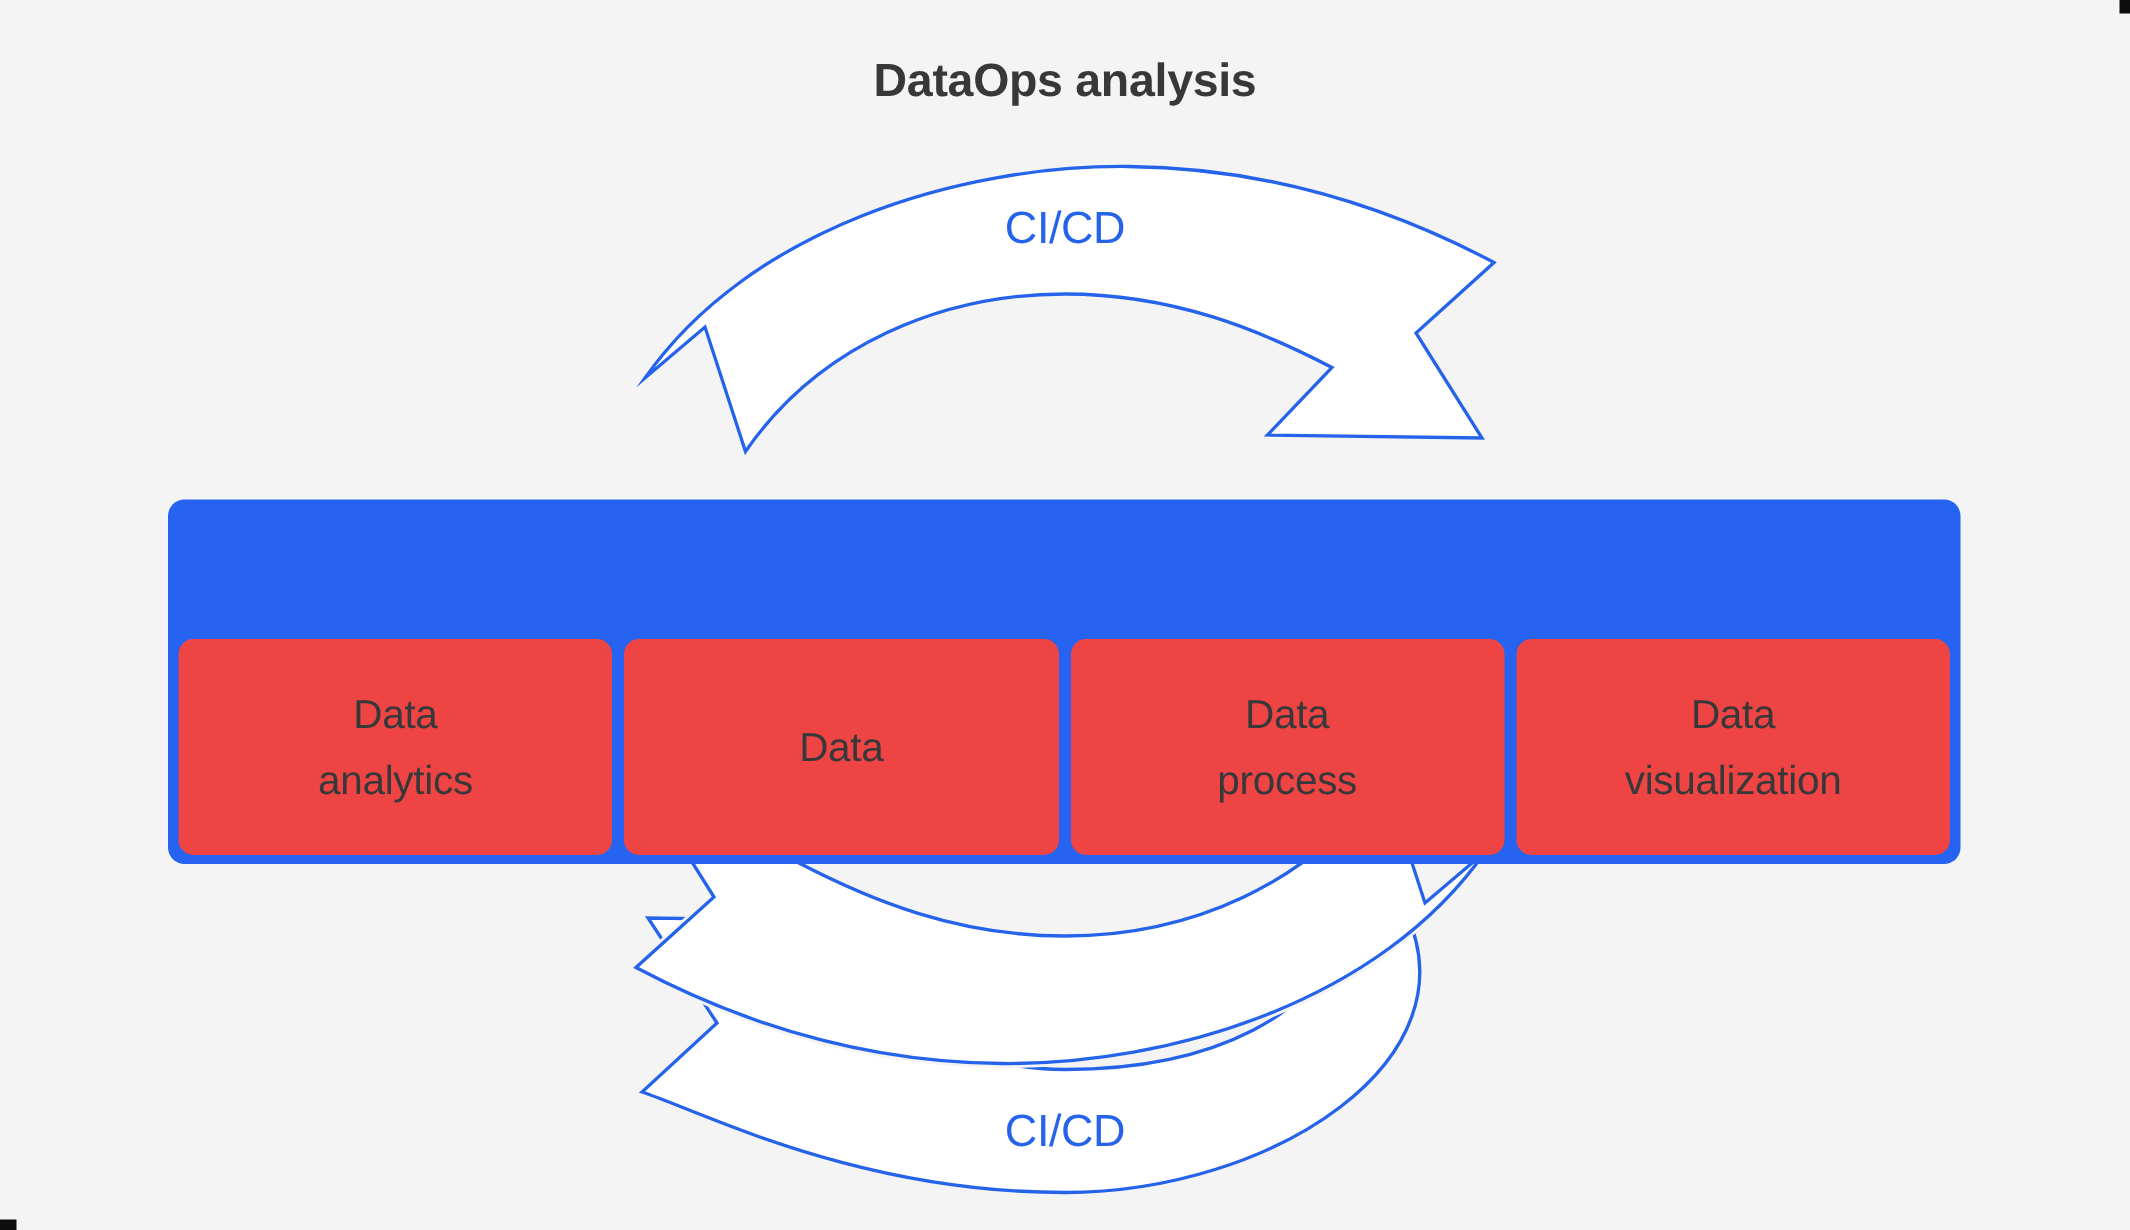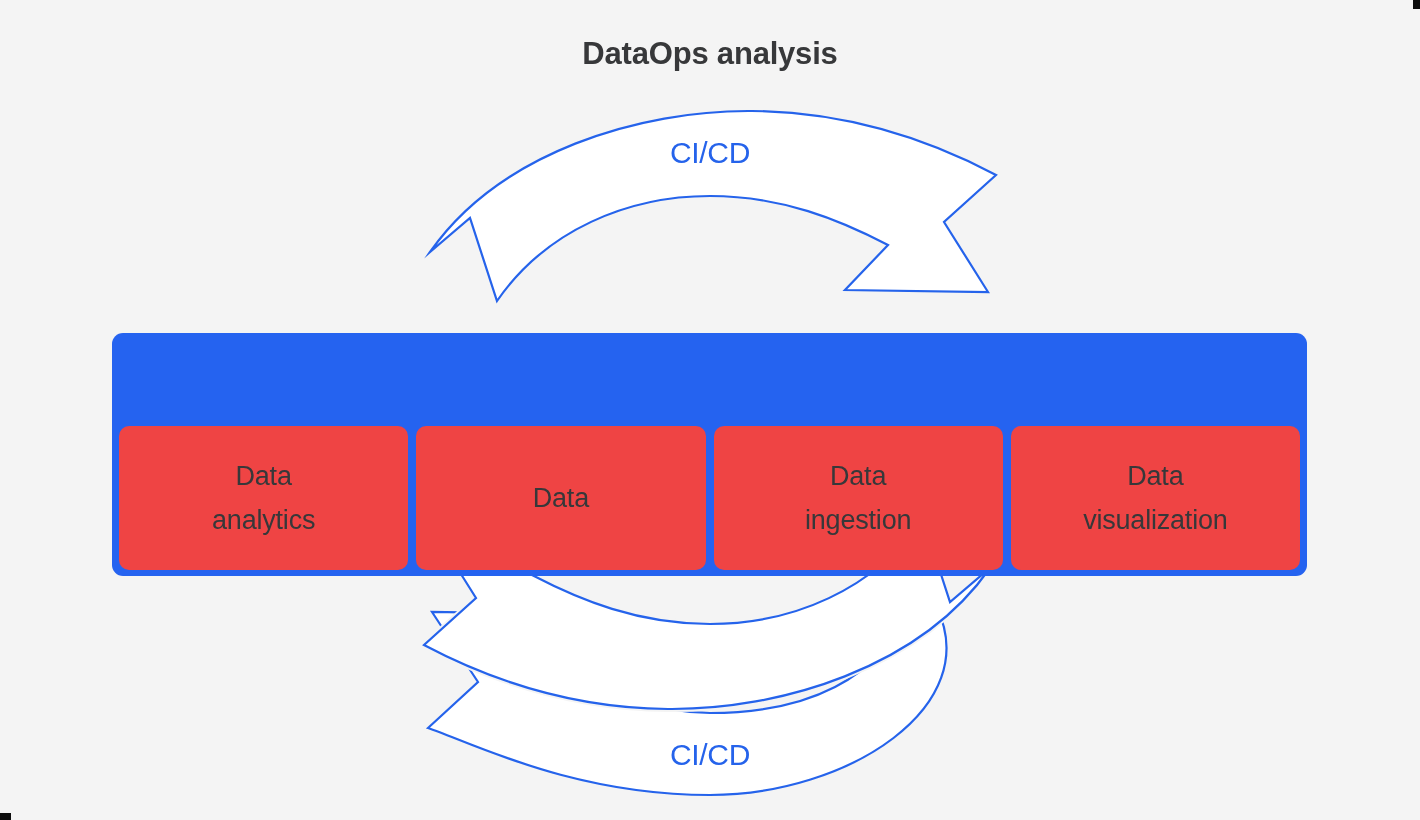--- a/index.html
+++ b/index.html
@@ -218,21 +218,21 @@
 
       <div class="stage-card">
         <div class="stage-label">
           <span>Data</span><br>
         </div>
       </div>
 
       <div class="stage-card">
         <div class="stage-label">
           <span>Data</span><br>
-          <span>ingestion</span>
+          <span>process</span>
         </div>
       </div>
 
       <div class="stage-card">
         <div class="stage-label">
           <span>Data</span><br>
           <span>visualization</span>
         </div>
       </div>
 

